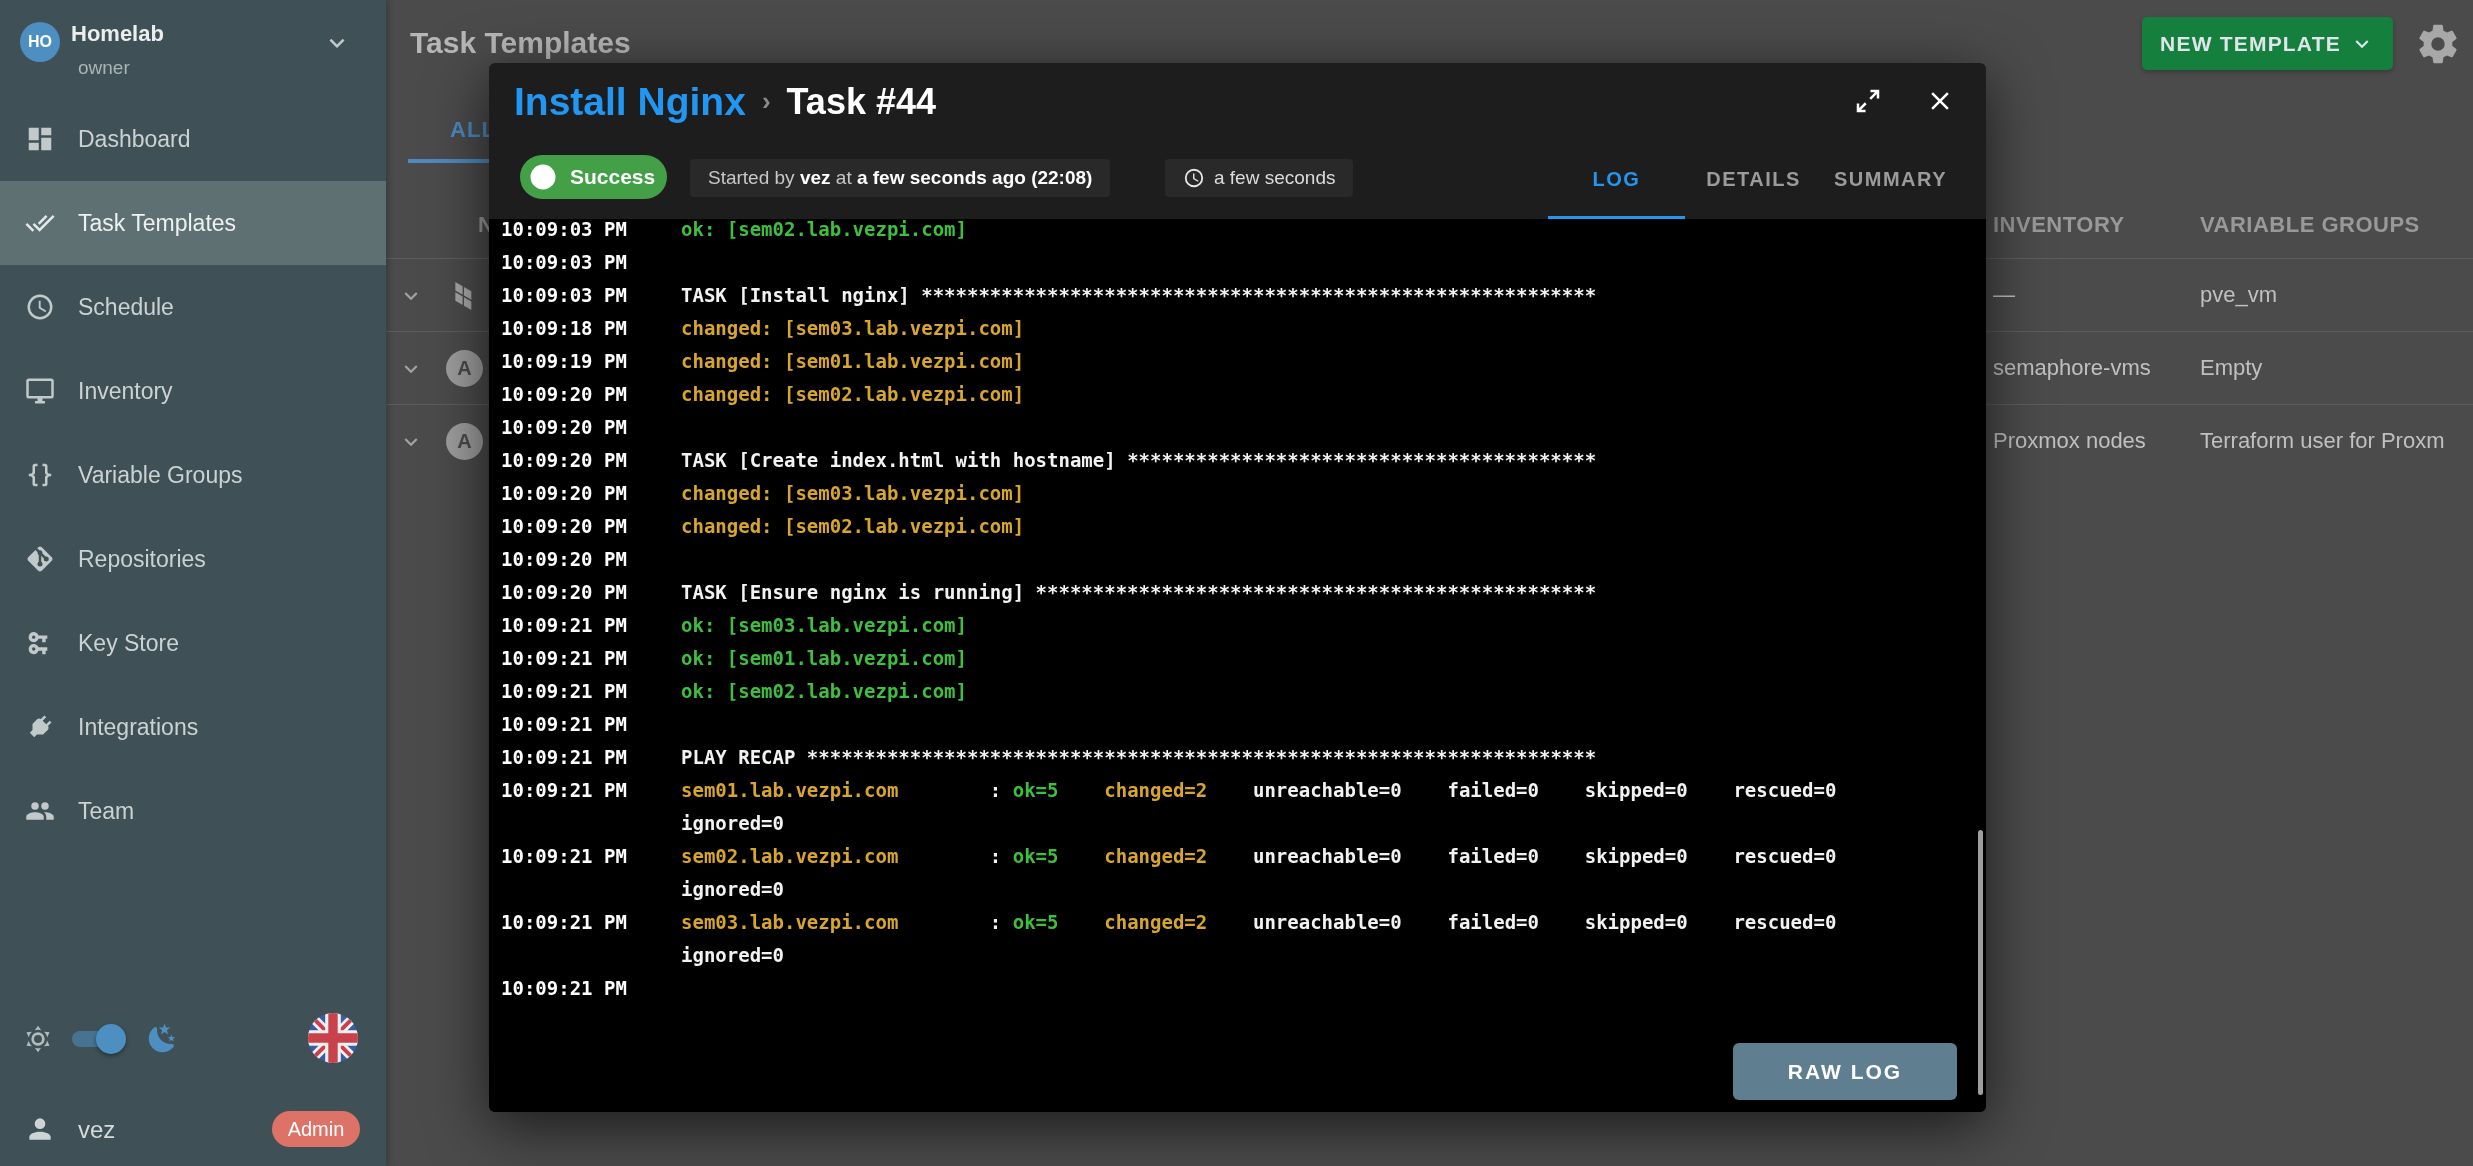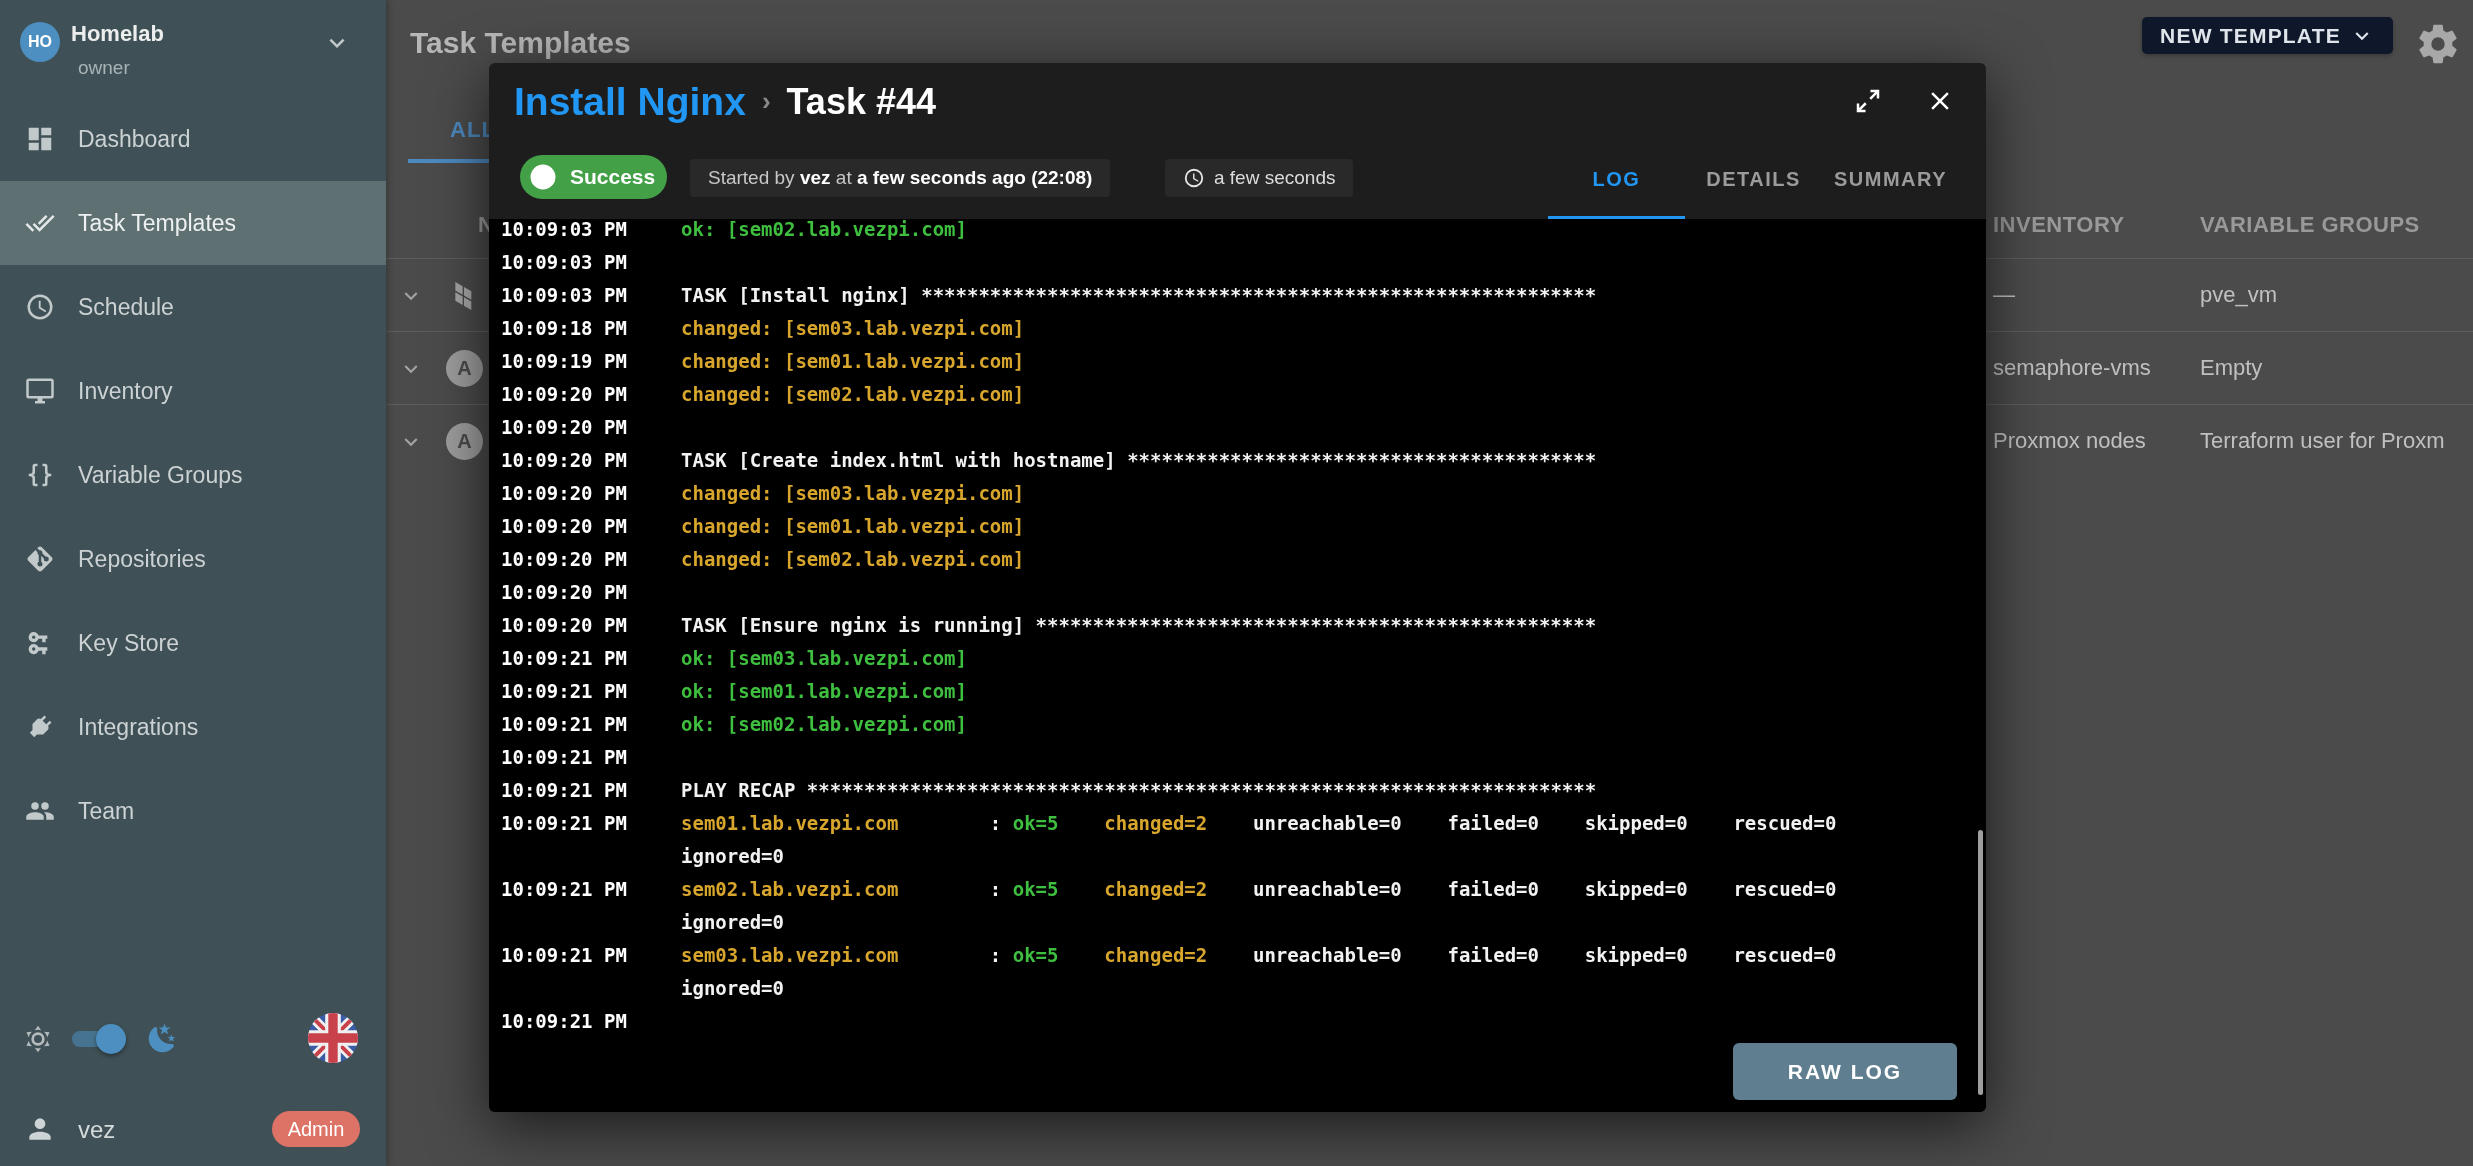--- a/index.html
+++ b/index.html
@@ -36,22 +36,22 @@
   .user-row { position:absolute; left:0; top:1100px; width:386px; height:58px; }
   .person-ic { position:absolute; left:24px; top:13px; width:32px; height:32px; color:#ced4d5; }
   .user-name { position:absolute; left:78px; top:16px; font-size:24px; color:#d5dadb; }
   .admin-badge { position:absolute; left:272px; top:11px; width:88px; height:36px; border-radius:18px;
                  background:#dd7366; color:#fff; font-size:20px;
                  display:flex; align-items:center; justify-content:center; }
 
   
   .main { position:absolute; left:386px; top:0; right:0; bottom:0; background:#4b4b4b; }
   .page-title { position:absolute; left:24px; top:26px; font-size:30px; font-weight:bold; color:#b7b7b7; }
-  .new-template-btn { position:absolute; left:1756px; top:17px; width:251px; height:37px;
-                      background:#0f172a; border-radius:5px; display:flex; align-items:center;
+  .new-template-btn { position:absolute; left:1756px; top:17px; width:251px; height:53px;
+                      background:#15803d; border-radius:5px; display:flex; align-items:center;
                       justify-content:center; gap:8px; color:#dfe5ea; font-size:21px; font-weight:bold;
                       letter-spacing:1.2px; cursor:pointer; box-shadow:0 2px 4px rgba(0,0,0,.25); }
   .new-template-btn svg { width:26px; height:26px; color:#dfe5ea; }
   .gear-ic { position:absolute; left:2029px; top:21px; width:46px; height:46px; color:#a8a8a8; cursor:pointer; }
   .all-tab { position:absolute; left:22px; top:100px; width:130px; height:60px; display:flex;
              align-items:center; justify-content:center; font-size:22px; font-weight:bold;
              letter-spacing:1px; color:#4d8ac0; cursor:pointer; }
   .all-underline { position:absolute; left:22px; top:159px; width:130px; height:4px; background:#4d8ac0; }
   .thead { position:absolute; left:0; right:0; top:190px; height:68px; }
   .th { position:absolute; font-size:22px; font-weight:bold; color:#999; letter-spacing:.5px; top:22px; }
@@ -361,21 +361,20 @@
       <div class="log-lines">
           <div class="log-line"><span class="ts">10:09:03 PM</span><span class="c-ok">ok: [sem02.lab.vezpi.com]</span></div>
           <div class="log-line"><span class="ts">10:09:03 PM</span></div>
           <div class="log-line"><span class="ts">10:09:03 PM</span><span class="c-pl">TASK [Install nginx] </span><span class="c-pl">***********************************************************</span></div>
           <div class="log-line"><span class="ts">10:09:18 PM</span><span class="c-ch">changed: [sem03.lab.vezpi.com]</span></div>
           <div class="log-line"><span class="ts">10:09:19 PM</span><span class="c-ch">changed: [sem01.lab.vezpi.com]</span></div>
           <div class="log-line"><span class="ts">10:09:20 PM</span><span class="c-ch">changed: [sem02.lab.vezpi.com]</span></div>
           <div class="log-line"><span class="ts">10:09:20 PM</span></div>
           <div class="log-line"><span class="ts">10:09:20 PM</span><span class="c-pl">TASK [Create index.html with hostname] </span><span class="c-pl">*****************************************</span></div>
           <div class="log-line"><span class="ts">10:09:20 PM</span><span class="c-ch">changed: [sem03.lab.vezpi.com]</span></div>
-          <div class="log-line"><span class="ts">10:09:20 PM</span><span class="c-ch">changed: [sem01.lab.vezpi.com]</span></div>
           <div class="log-line"><span class="ts">10:09:20 PM</span><span class="c-ch">changed: [sem02.lab.vezpi.com]</span></div>
           <div class="log-line"><span class="ts">10:09:20 PM</span></div>
           <div class="log-line"><span class="ts">10:09:20 PM</span><span class="c-pl">TASK [Ensure nginx is running] </span><span class="c-pl">*************************************************</span></div>
           <div class="log-line"><span class="ts">10:09:21 PM</span><span class="c-ok">ok: [sem03.lab.vezpi.com]</span></div>
           <div class="log-line"><span class="ts">10:09:21 PM</span><span class="c-ok">ok: [sem01.lab.vezpi.com]</span></div>
           <div class="log-line"><span class="ts">10:09:21 PM</span><span class="c-ok">ok: [sem02.lab.vezpi.com]</span></div>
           <div class="log-line"><span class="ts">10:09:21 PM</span></div>
           <div class="log-line"><span class="ts">10:09:21 PM</span><span class="c-pl">PLAY RECAP </span><span class="c-pl">*********************************************************************</span></div>
           <div class="log-line"><span class="ts">10:09:21 PM</span><span class="c-ch">sem01.lab.vezpi.com</span><span class="c-pl">        : </span><span class="c-ok">ok=5</span><span class="c-pl">    </span><span class="c-ch">changed=2</span><span class="c-pl">    unreachable=0    failed=0    skipped=0    rescued=0</span></div>
           <div class="log-line"><span class="ts"></span><span class="c-pl">ignored=0</span></div>

